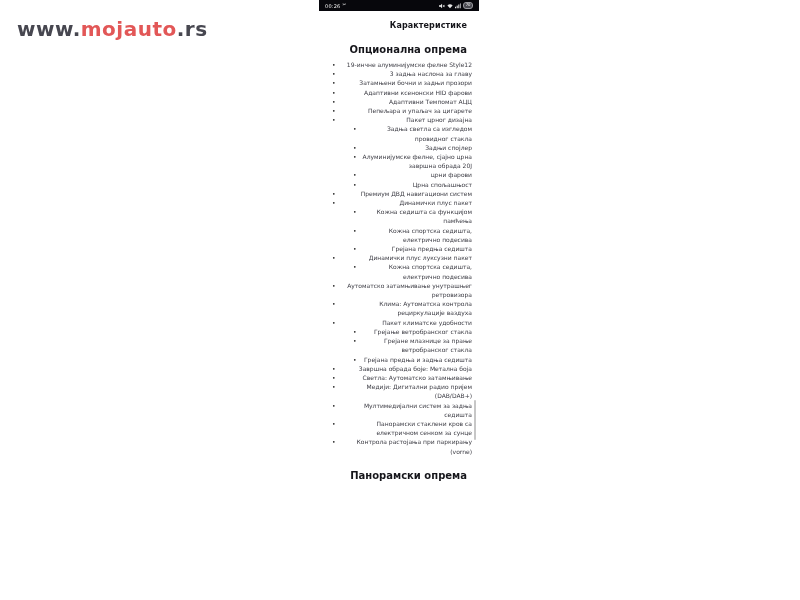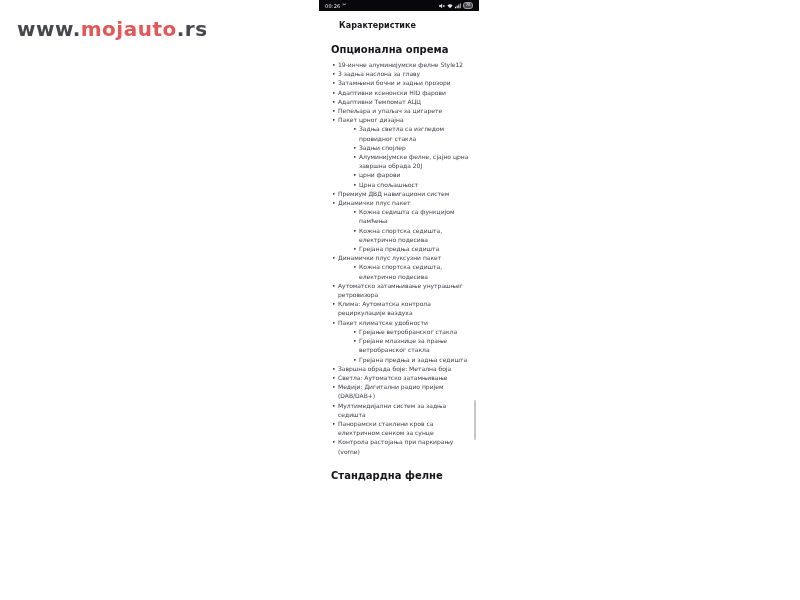--- a/index.html
+++ b/index.html
@@ -1,18 +1,18 @@
 <!DOCTYPE html>
 <html><head>
 <meta charset="utf-8">
 <title>mojauto screenshot</title>
 <style>
   html,body{margin:0;padding:0;background:#fff;}
   .canvas{position:relative;width:800px;height:484px;background:#ffffff;overflow:hidden;
-          font-family:"DejaVu Sans","Liberation Sans",sans-serif;}
+          font-family:"DejaVu Sans","Liberation Sans",sans-serif;text-align:right;}
 
   
   .wm-top{position:absolute;left:17px;top:17px;font-size:20px;font-weight:bold;letter-spacing:.5px;}
   .wm-top .g{color:#474750;}
   .wm-top .r{color:#e25757;}
 
   
   .phone{position:absolute;left:319px;top:0;width:160px;height:600px;background:#fff;overflow:hidden;}
 
   .statusbar{height:11px;background:#07070c;display:flex;align-items:center;padding:0 6px;color:#f2f2f2;}
@@ -118,21 +118,21 @@
                 <li>Грејане млазнице за прање ветробранског стакла</li>
                 <li>Грејана предња и задња седишта</li>
               </ul></li>
             <li>Завршна обрада боје: Метална боја</li>
             <li>Светла: Аутоматско затамњивање</li>
             <li>Медији: Дигитални радио пријем (DAB/DAB+)</li>
             <li>Мултимедијални систем за задња седишта</li>
             <li>Панорамски стаклени кров са електричном сенком за сунце</li>
             <li>Контрола растојања при паркирању (vorne)</li>
           </ul>
-          <div class="sec-heading">Стандардна фелне</div>
+          <div class="sec-heading">Панорамски опрема</div>
           <ul class="lvl1">
             <li>Утичница од 12 волти у пртљажнику</li>
             <li>Утичница од 12 волти напред</li>
             <li>19-инчни алуминијумски точкови Style4</li>
             <li>Тротачкасти сигурносни појасеви на свим седиштима</li>
             <li>ABS и тд.</li>
             <li>Адаптивно стоп светло</li>
             <li>Ваздушни јастук: Ваздушни јастуци за возача и сувозача</li>
             <li>Ваздушни јастук: Ваздушни јастук за колена возача</li>
             <li>Ваздушни јастук: Бочни ваздушни јастук за возача и сувозача</li>

